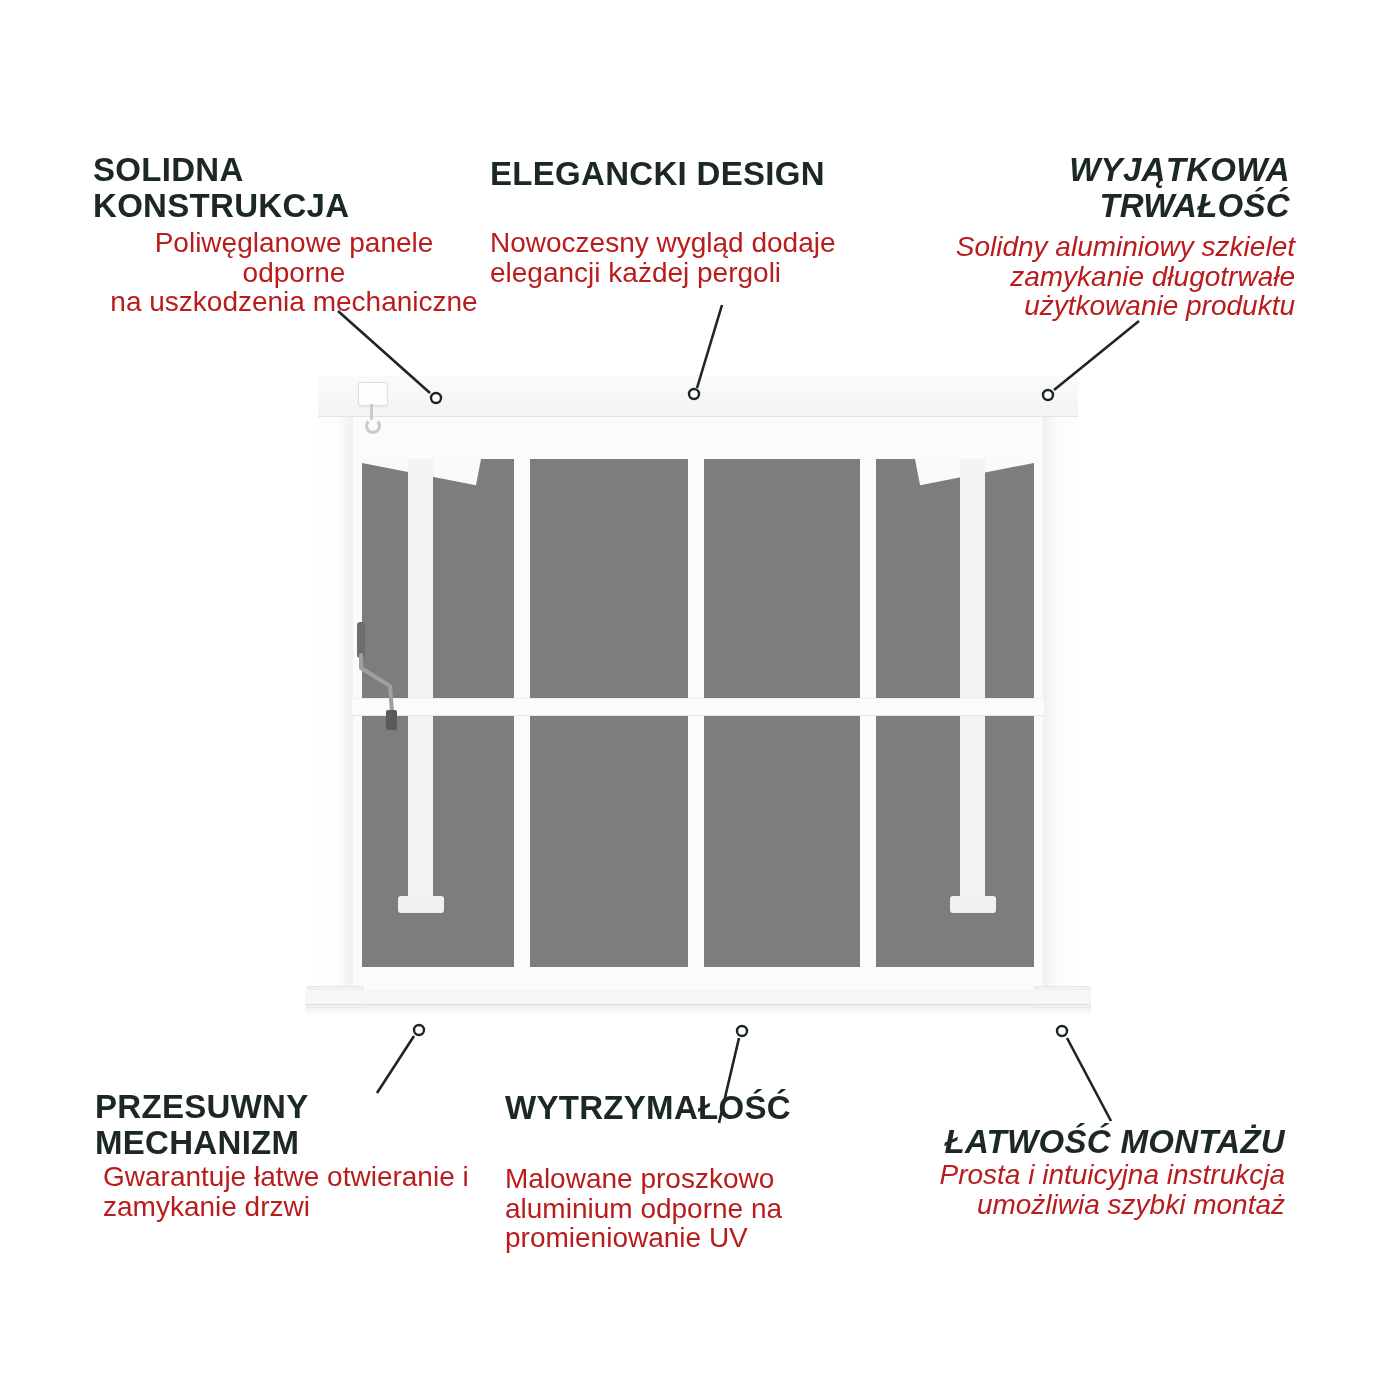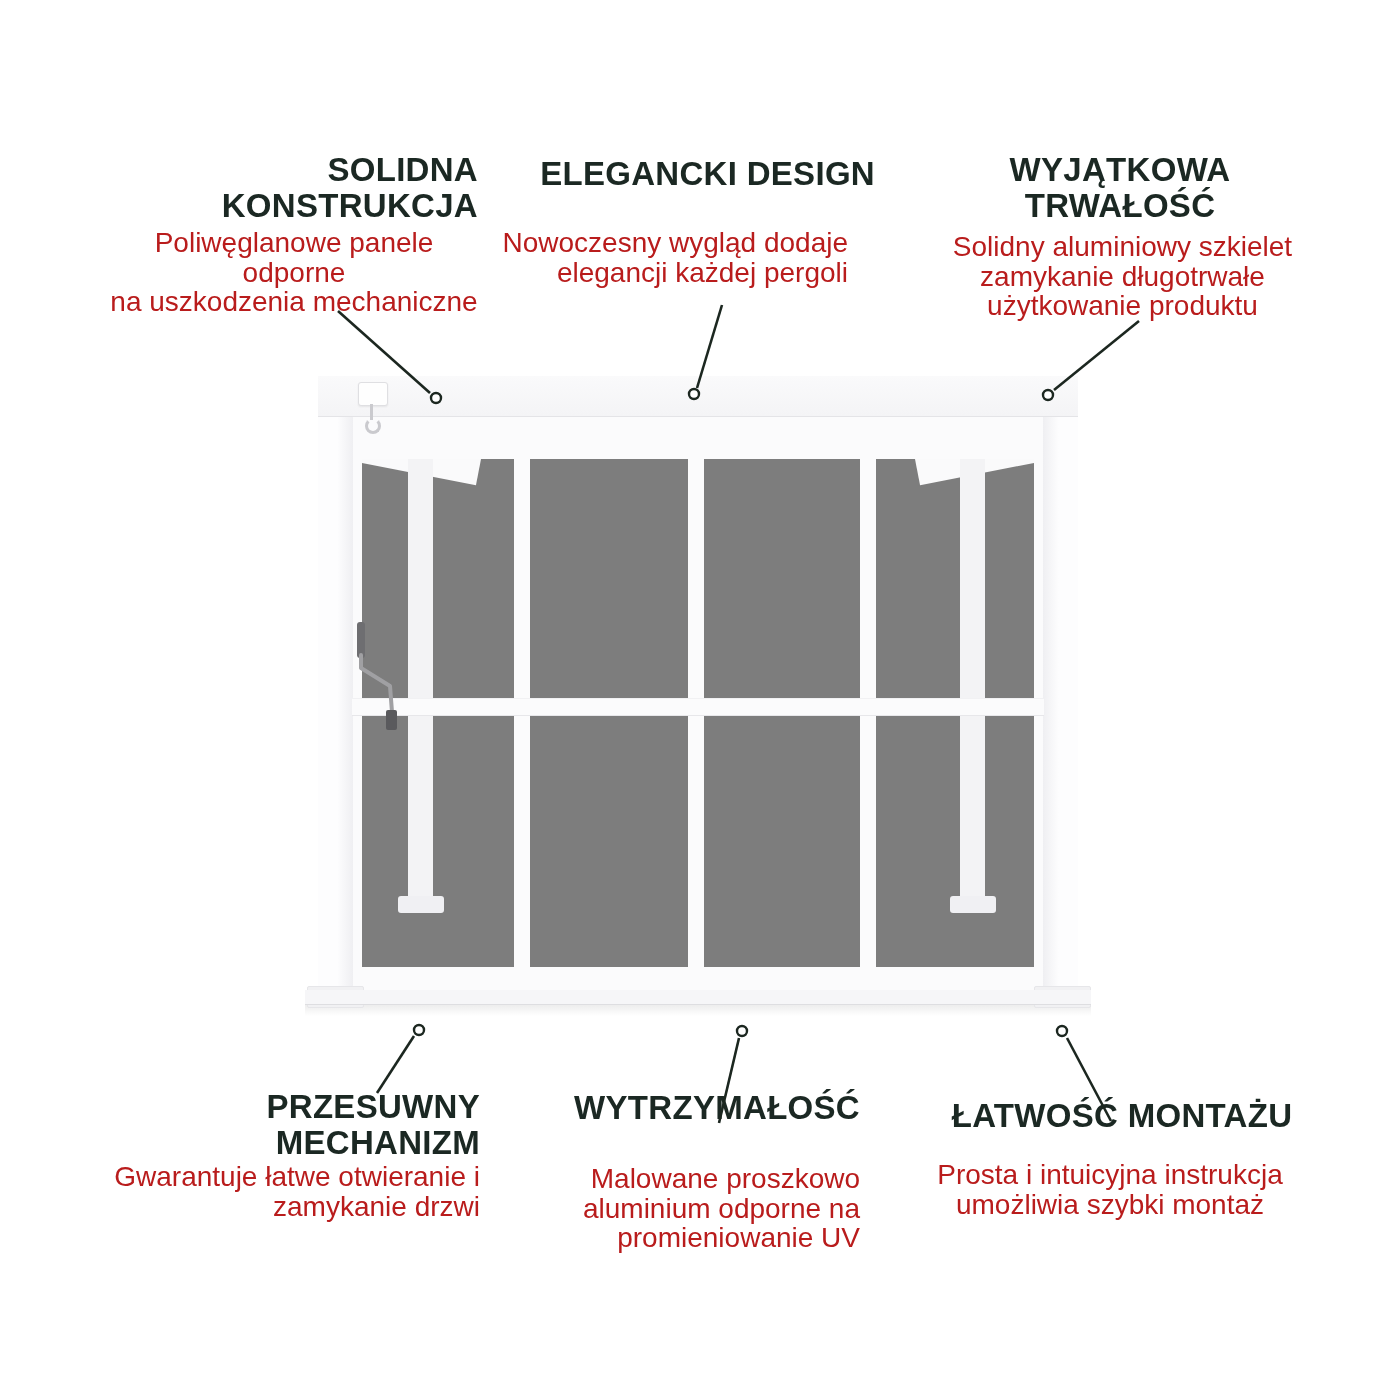--- a/index.html
+++ b/index.html
@@ -10,34 +10,34 @@
   .abs{position:absolute;}
   
   .feature-title{
     position:absolute;font-weight:700;font-size:33px;line-height:36px;
     color:#1b2823;white-space:pre-line;letter-spacing:.3px;
   }
   .feature-desc{
     position:absolute;font-size:28px;line-height:29.5px;
     color:#b91c1c;white-space:pre-line;
   }
-  .al-r{text-align:right;} .al-l{text-align:center;} .al-c{text-align:center;}
+  .al-r{} .al-l{text-align:right;font-style:italic;} .al-c{text-align:center;}
   
   #h1{left:93px;top:152px;width:385px;}
   #b1{left:101px;top:228px;width:386px;}
   #h2{left:490px;top:156px;width:385px;}
   #b2{left:490px;top:228px;width:358px;}
   #h3{left:950px;top:152px;width:340px;}
   #b3{left:950px;top:232px;width:345px;}
   
   #h4{left:95px;top:1089px;width:385px;}
-  #b4{left:95px;top:1162px;width:385px;}
+  #b4{left:103px;top:1162px;width:385px;}
   #h5{left:505px;top:1090px;width:355px;}
   #b5{left:505px;top:1164px;width:355px;}
-  #h6{left:935px;top:1098px;width:350px;margin-left:12px;}
+  #h6{left:935px;top:1124px;width:350px;}
   #b6{left:935px;top:1160px;width:350px;}
 
   
   #product{left:318px;top:376px;width:760px;height:630px;}
   .post{top:0;width:35px;height:614px;}
   #post-left{left:0;background:linear-gradient(to right,#fdfdfe 55%,#efeff2);}
   #post-right{left:725px;background:linear-gradient(to left,#fdfdfe 55%,#efeff2);}
   #inner{left:34px;top:40px;width:692px;height:574px;background:#fbfbfc;border-top:1px solid #ececef;}
   .glass{top:42px;height:508px;background:#7d7d7d;overflow:hidden;position:absolute;}
   #g1{left:10px;width:152px;} #g2{left:178px;width:158px;}

